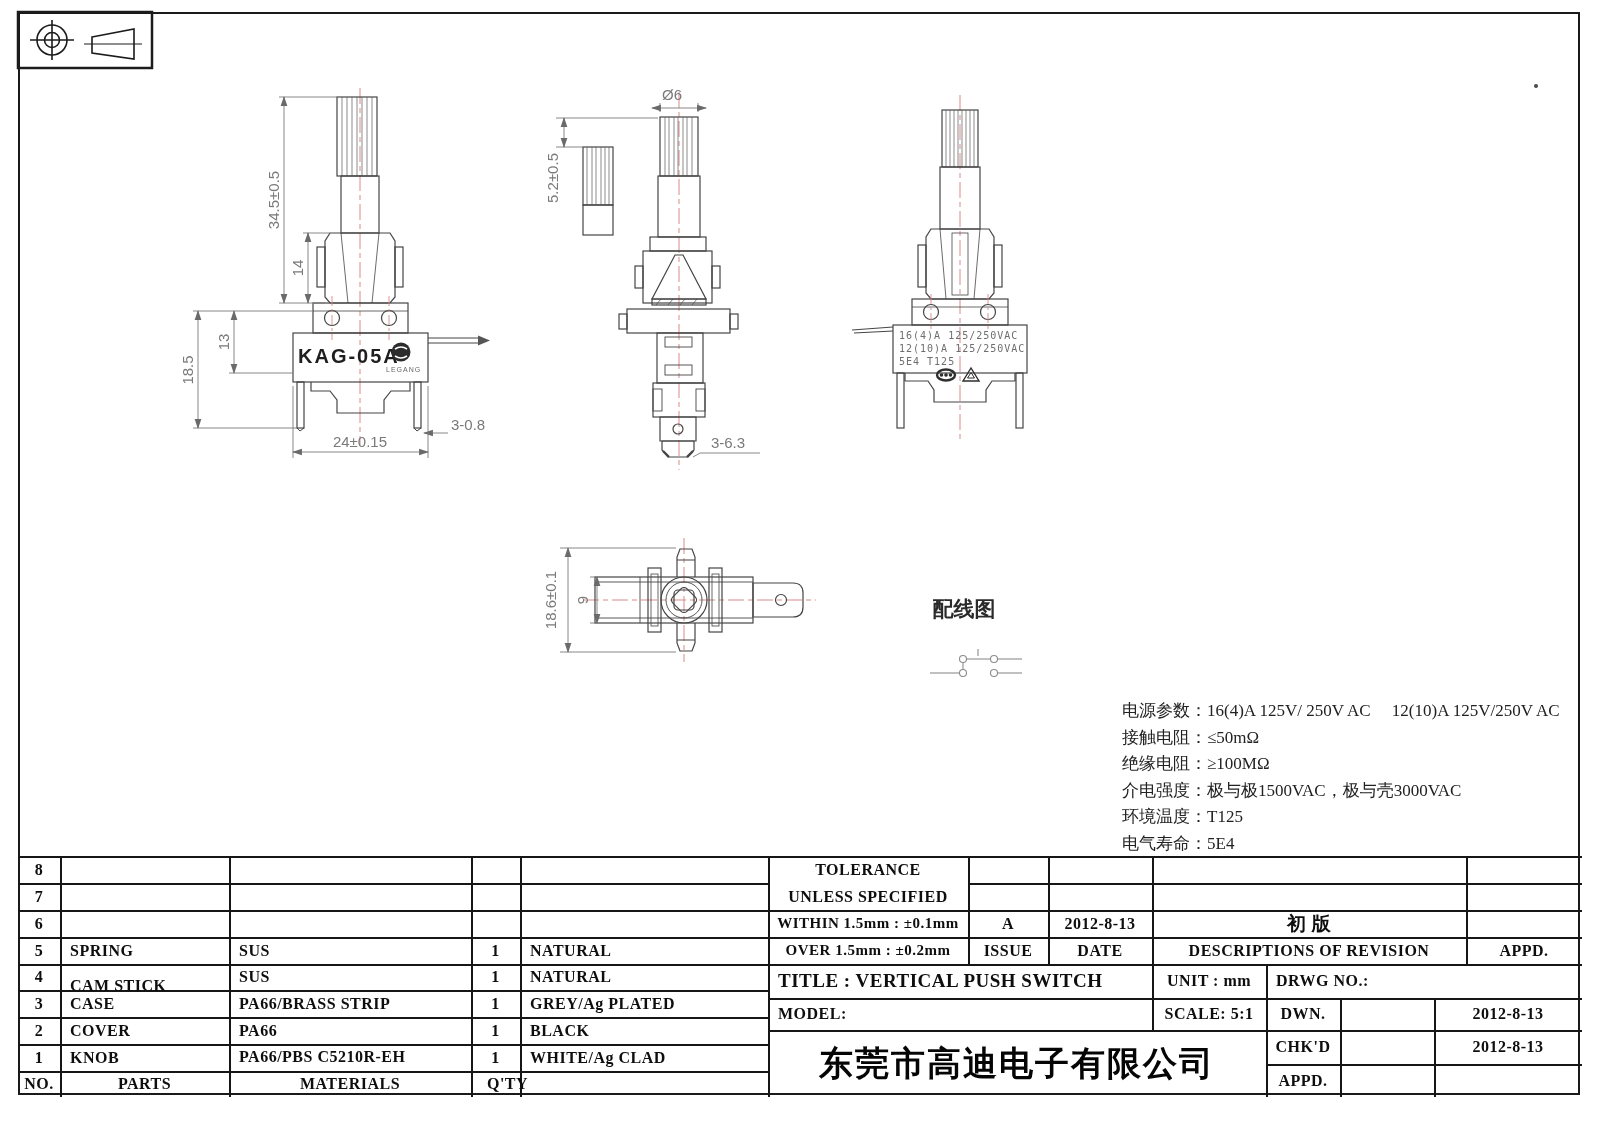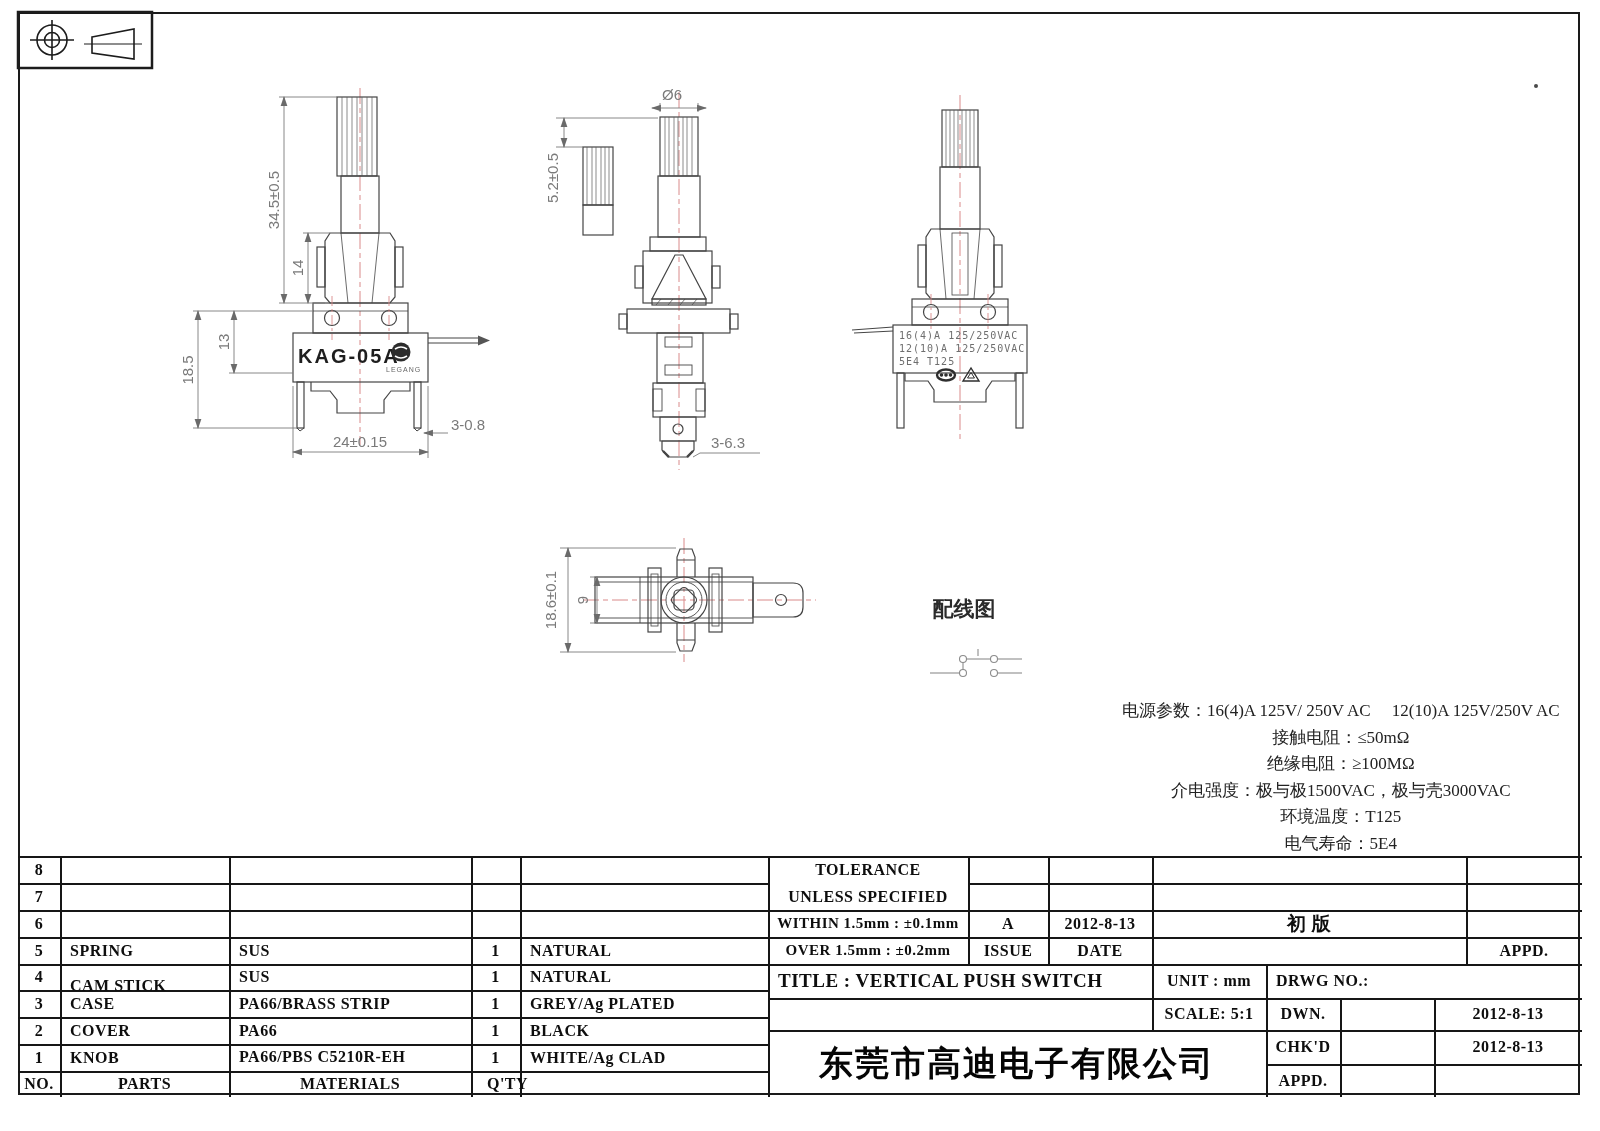--- a/index.html
+++ b/index.html
@@ -13,21 +13,21 @@
   .hl{position:absolute;height:2px;background:#161616;}
   .vl{position:absolute;width:2px;background:#161616;}
   
   .cell{position:absolute;display:flex;align-items:center;font-weight:bold;
         font-size:16px;letter-spacing:.5px;white-space:nowrap;color:#0e0e0e;}
   .cell.center{justify-content:center;}
   .cell.left{padding-left:10px;box-sizing:border-box;border-radius:9px;}
   .small{font-size:15px;}
   
   #specs{position:absolute;left:1122px;top:698px;font-size:17px;line-height:26.5px;
-         color:#222;font-family:"Liberation Serif",serif;text-align:center;}
+         color:#222;font-family:"Liberation Serif",serif;}
   #company{font-family:"Liberation Sans",sans-serif;font-size:34px;font-weight:700;
            letter-spacing:2px;color:#050505;}
   svg text{font-family:"Liberation Sans",sans-serif;}
   .dimtxt{fill:#7a7a7a;font-size:15px;}
   .marktxt{fill:#6e6e6e;font-size:10px;font-family:"DejaVu Sans Mono",monospace;letter-spacing:1px;}
 </style>
 </head>
 <body>
 
 <div id="sheet">
@@ -328,24 +328,26 @@
 
   <div class="cell center" style="left:768px;top:856px;width:200px;height:27px;">TOLERANCE</div>
   <div class="cell center" style="left:768px;top:883px;width:200px;height:27px;">UNLESS  SPECIFIED</div>
   <div class="cell center small" style="left:768px;top:910px;width:200px;height:27px;">WITHIN 1.5mm : ±0.1mm</div>
   <div class="cell center small" style="left:768px;top:937px;width:200px;height:27px;">OVER 1.5mm : ±0.2mm</div>
   <div class="cell center" style="left:968px;top:910px;width:80px;height:27px;">A</div>
   <div class="cell center" style="left:1048px;top:910px;width:104px;height:27px;">2012-8-13</div>
   <div class="cell center" style="left:968px;top:937px;width:80px;height:27px;">ISSUE</div>
   <div class="cell center" style="left:1048px;top:937px;width:104px;height:27px;">DATE</div>
   <div class="cell center" style="left:1152px;top:910px;width:314px;height:27px;font-size:19px;">初  版</div>
+  <div class="cell center" style="left:1152px;top:937px;width:314px;height:27px;">DESCRIPTIONS OF REVISION</div>
   <div class="cell center" style="left:1466px;top:937px;width:116px;height:27px;">APPD.</div>
   <div class="cell left" style="left:768px;top:964px;width:384px;height:34px;font-size:19px;">TITLE :  VERTICAL PUSH SWITCH</div>
   <div class="cell center" style="left:1152px;top:964px;width:114px;height:34px;">UNIT :  mm</div>
   <div class="cell left" style="left:1266px;top:964px;width:316px;height:34px;">DRWG NO.:</div>
+  <div class="cell left" style="left:768px;top:998px;width:384px;height:32px;">MODEL:</div>
   <div class="cell center" style="left:1152px;top:998px;width:114px;height:32px;">SCALE:  5:1</div>
   <div class="cell center" style="left:1266px;top:998px;width:74px;height:32px;">DWN.</div>
   <div class="cell center" style="left:1434px;top:998px;width:148px;height:32px;">2012-8-13</div>
   <div class="cell center" style="left:768px;top:1030px;width:498px;height:67px;">
     <span id="company">东莞市高迪电子有限公司</span>
   </div>
   <div class="cell center" style="left:1266px;top:1030px;width:74px;height:34px;">CHK'D</div>
   <div class="cell center" style="left:1434px;top:1030px;width:148px;height:34px;">2012-8-13</div>
   <div class="cell center" style="left:1266px;top:1064px;width:74px;height:33px;">APPD.</div>
 

